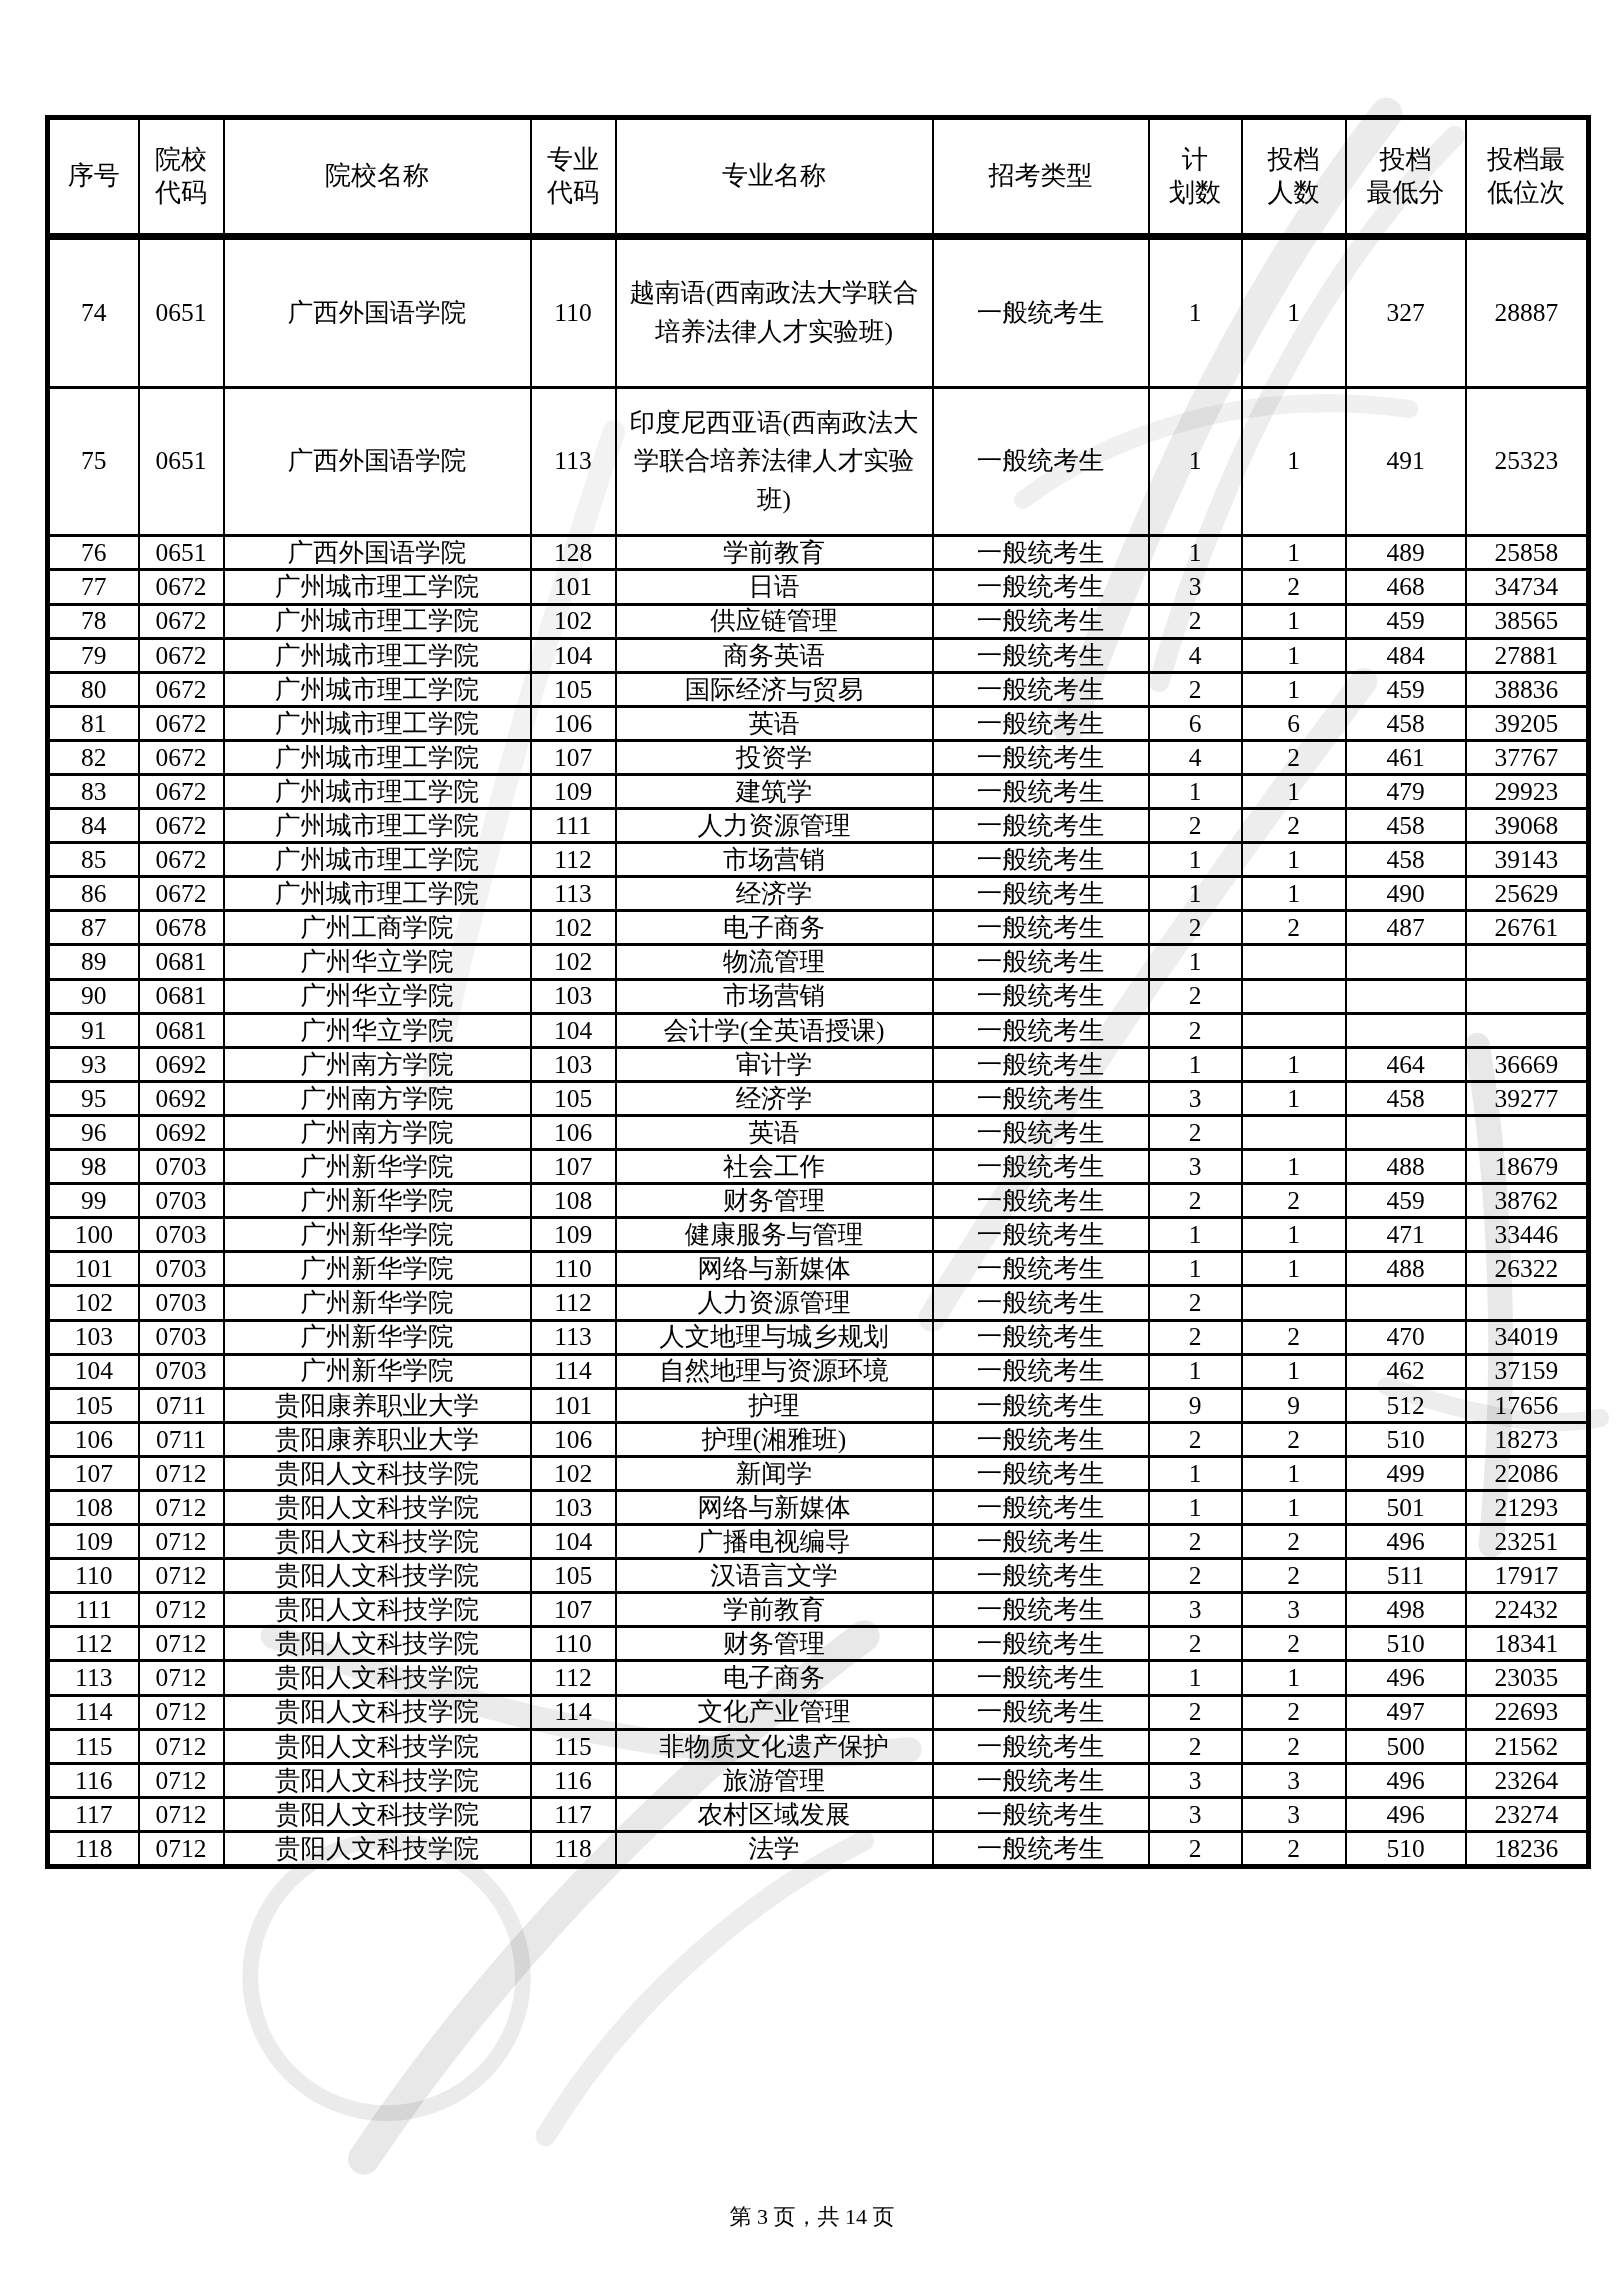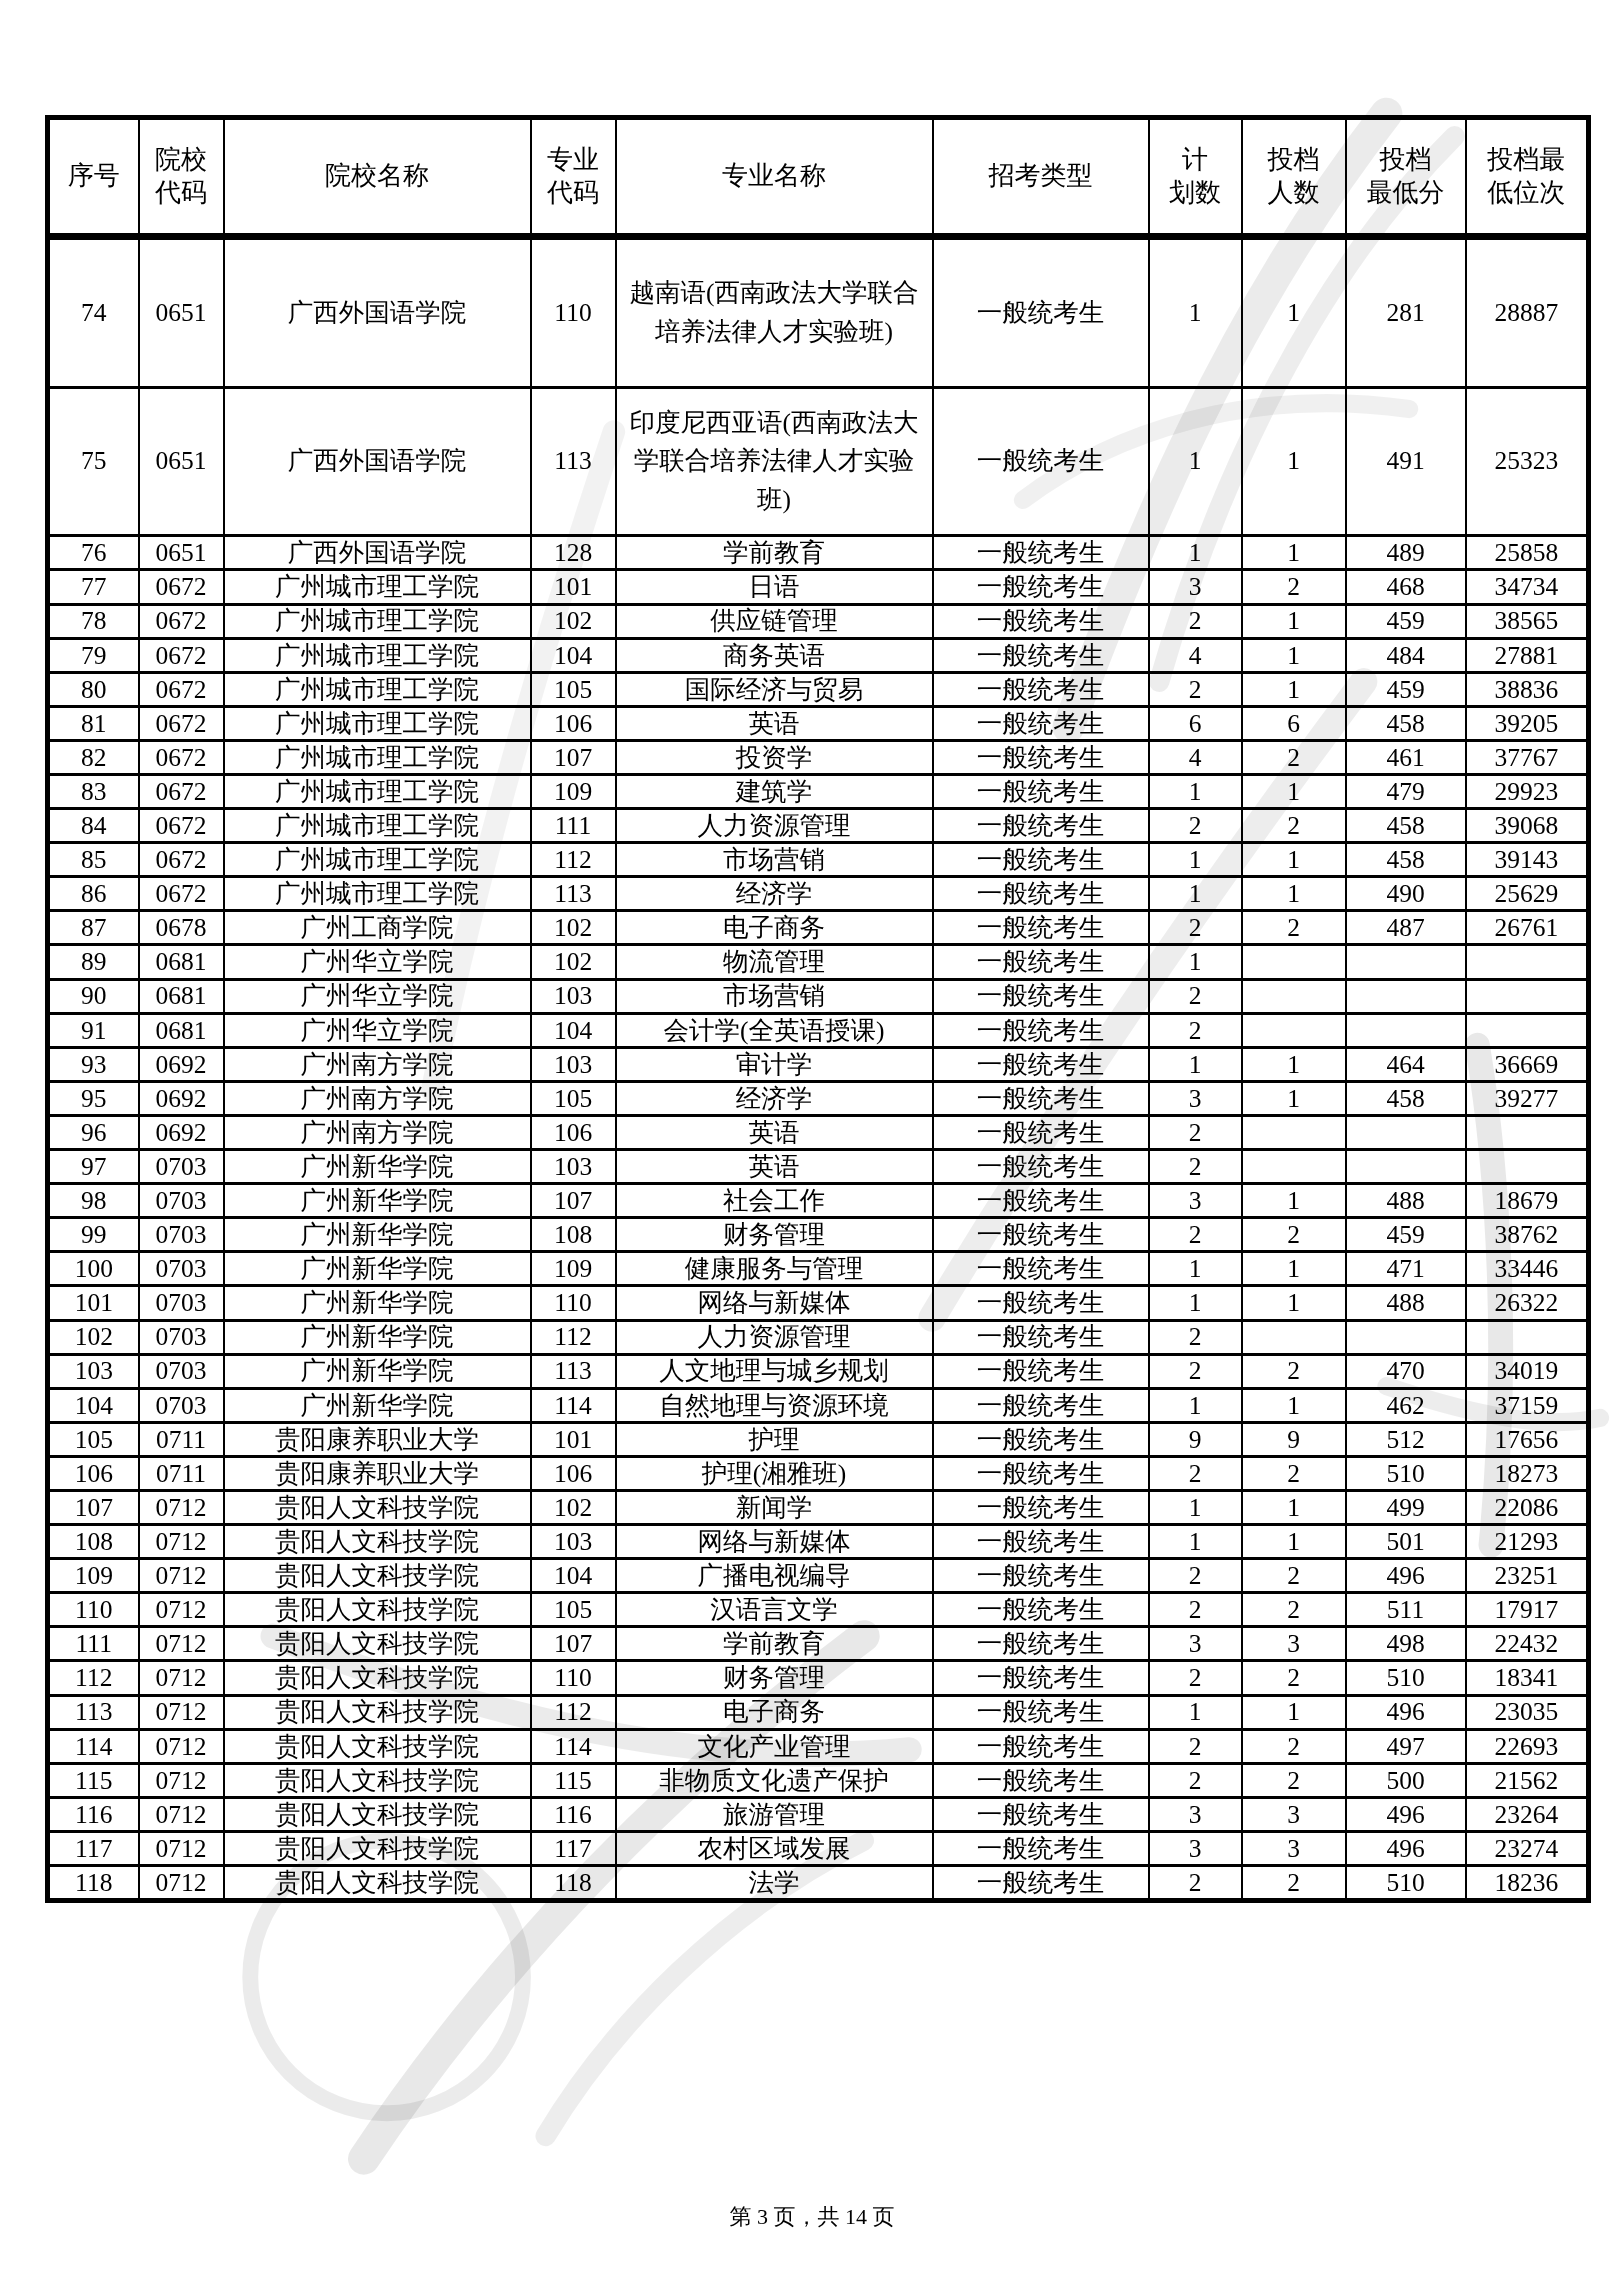--- a/index.html
+++ b/index.html
@@ -94,21 +94,21 @@
     <tbody>
         <tr class="tall">
           <td>74</td>
           <td>0651</td>
           <td>广西外国语学院</td>
           <td>110</td>
           <td>越南语(西南政法大学联合培养法律人才实验班)</td>
           <td>一般统考生</td>
           <td>1</td>
           <td>1</td>
-          <td>281</td>
+          <td>327</td>
           <td>28887</td>
         </tr>
         <tr class="tall">
           <td>75</td>
           <td>0651</td>
           <td>广西外国语学院</td>
           <td>113</td>
           <td>印度尼西亚语(西南政法大学联合培养法律人才实验班)</td>
           <td>一般统考生</td>
           <td>1</td>
@@ -318,32 +318,20 @@
           <td>3</td>
           <td>1</td>
           <td>458</td>
           <td>39277</td>
         </tr>
         <tr>
           <td>96</td>
           <td>0692</td>
           <td>广州南方学院</td>
           <td>106</td>
-          <td>英语</td>
-          <td>一般统考生</td>
-          <td>2</td>
-          <td></td>
-          <td></td>
-          <td></td>
-        </tr>
-        <tr>
-          <td>97</td>
-          <td>0703</td>
-          <td>广州新华学院</td>
-          <td>103</td>
           <td>英语</td>
           <td>一般统考生</td>
           <td>2</td>
           <td></td>
           <td></td>
           <td></td>
         </tr>
         <tr>
           <td>98</td>
           <td>0703</td>

